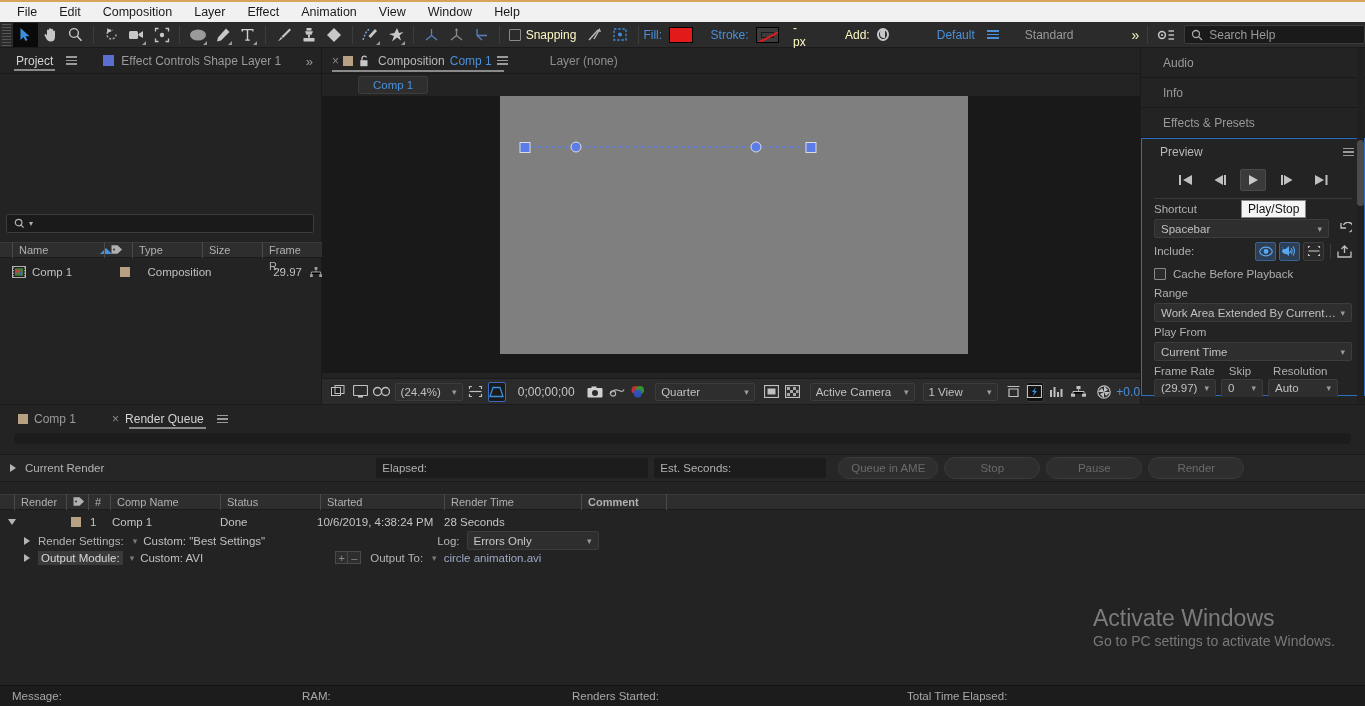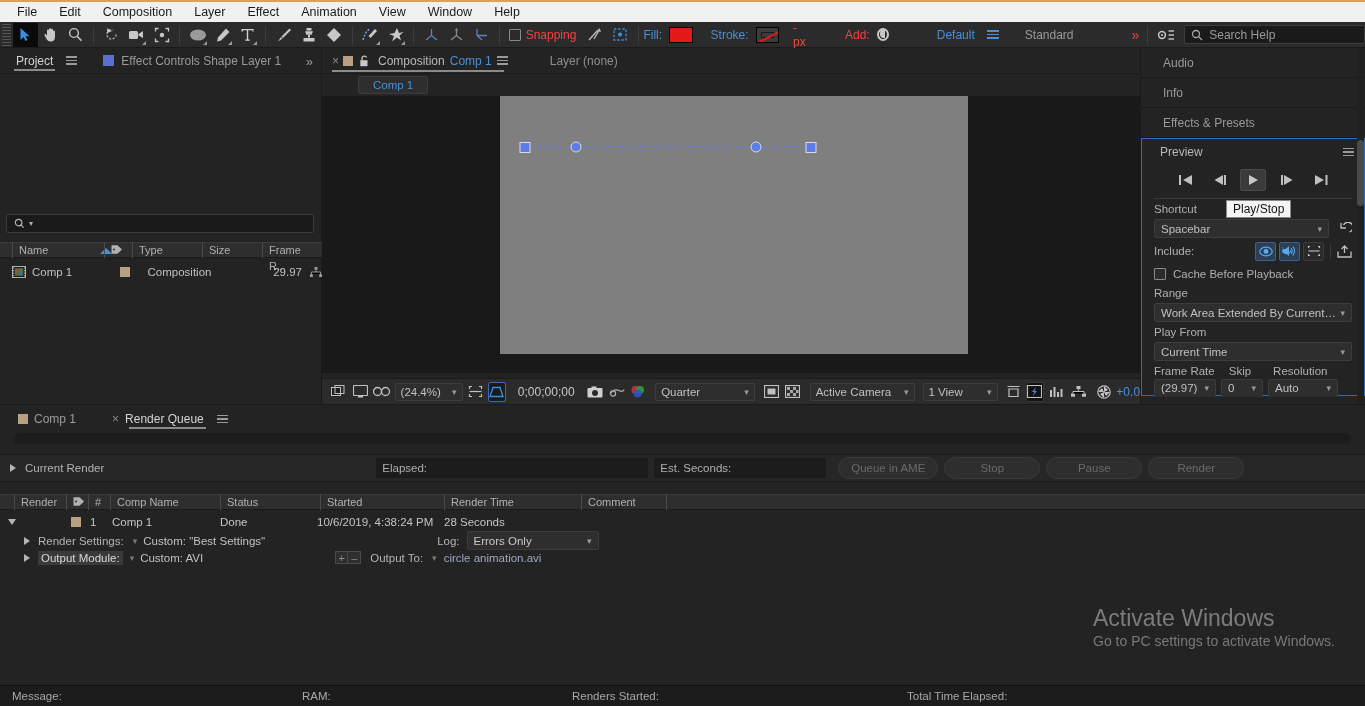--- a/index.html
+++ b/index.html
@@ -35,21 +35,21 @@
     position: relative; cursor: default;
   }
   .tool.active { background: #0a0a0a; }
   .tool svg { display: block; }
   .tool .corner { position: absolute; right: 3px; bottom: 2px; width: 0; height: 0;
     border-left: 4px solid transparent; border-bottom: 4px solid #9a9a9a; }
   .tsep { width: 1px; height: 18px; background: #3d3d3d; margin: 0 5px; }
 
   .snapbox { display: flex; align-items: center; gap: 5px; margin-left: 4px; }
   .chk { width: 12px; height: 12px; border: 1px solid #8a8a8a; background: #2b2b2b; border-radius: 1px; }
-  .tb-label { font-size: 12px; color: #ef4444; }
+  .tb-label { font-size: 12px; color: #fef9c3; }
   .tb-label.blue { color: #4a90d9; }
   .swatch-fill { width: 26px; height: 16px; background: #e31a1a; border: 1px solid #000; }
   .swatch-stroke { width: 26px; height: 16px; background: #3c3c3c; border: 1px solid #000; position: relative; overflow: hidden; }
   .swatch-stroke:after { content: ''; position: absolute; left: -4px; top: 7px; width: 36px; height: 1.5px;
     background: #e31a1a; transform: rotate(-28deg); }
   .swatch-stroke:before { content: ''; position: absolute; inset: 4px; border: 1px solid #1a1a1a; }
   .add-dot { width: 13px; height: 13px; border-radius: 50%; border: 2px solid #c8c8c8; position: relative; }
   .add-dot:after { content: ''; position: absolute; left: 1px; top: -1px; width: 5px; height: 9px;
     background: #c8c8c8; border-radius: 4px 0 0 4px; }
 
@@ -832,21 +832,21 @@
         <span class="pv-select" style="width:70px">
           <span>Auto</span>
           <span class="cv" style="font-size:9px;color:#9a9a9a">▾</span>
         </span>
       </div>
     </div>
 
     <div class="scrollbar"></div>
     <div class="scrollthumb"></div>
 
-    <div class="tooltip" style="left:85px; top:152px;">Play/Stop</div>
+    <div class="tooltip" style="left:100px; top:152px;">Play/Stop</div>
   </div>
 
   <div class="panel" id="rq-panel">
     <div class="rq-tabs">
       <span class="comp-sq"></span>
       <span class="ptab" style="padding-left:0">Comp 1</span>
       <span class="tab-close" style="margin-left:28px">×</span>
       <span class="ptab active" style="padding-left:2px">Render Queue</span>
       <span class="hamb">
           <i></i>
@@ -878,21 +878,21 @@
         <svg width="12" height="11" viewBox="0 0 12 11" style="vertical-align:-1px">
             <path d="M0.5 1.2 L6.5 1.2 L11 5.5 L6.5 9.8 L0.5 9.8 Z" fill="#b0b0b0"></path>
             <circle cx="3" cy="5.5" r="1" fill="#2e2e2e"></circle>
           </svg>
       </span>
       <span class="c" style="width:22px;">#</span>
       <span class="c" style="width:110px;">Comp Name</span>
       <span class="c" style="width:100px;">Status</span>
       <span class="c" style="width:124px;">Started</span>
       <span class="c" style="width:137px;">Render Time</span>
-      <span class="c" style="width:85px;">Comment</span>
+      <span class="c" style="width:85px;font-weight:bold;">Comment</span>
       <span class="c" style="width:4px;"></span>
     </div>
 
     <div class="rq-row" style="margin-top:3px">
       <span class="tri-down" style="margin-left:8px"></span>
       <span class="comp-sq" style="margin-left:55px; margin-right:0"></span>
       <span style="margin-left:9px; width:22px;">1</span>
       <span style="width:108px;">Comp 1</span>
       <span style="width:97px;">Done</span>
       <span style="width:127px;">10/6/2019, 4:38:24 PM</span>

